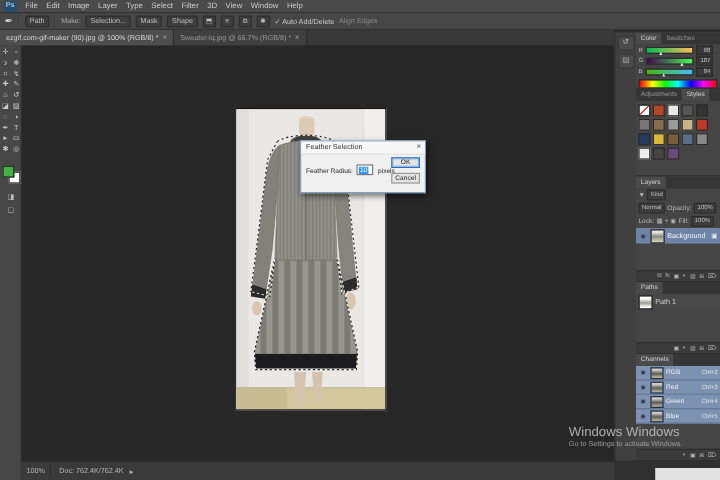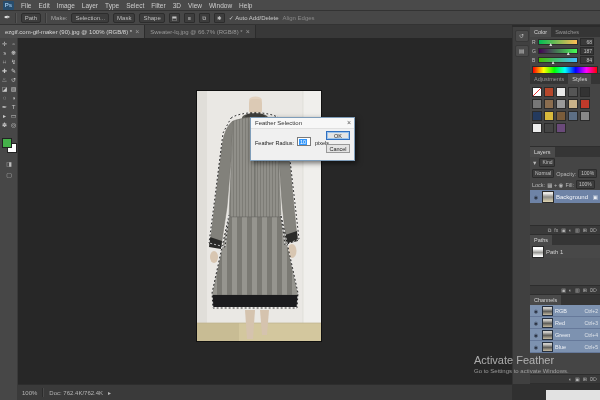--- a/index.html
+++ b/index.html
@@ -416,17 +416,17 @@
   <div class="abs statusbar">
     <span>100%</span>
     <span class="status-sep"></span>
     <span>Doc: 762.4K/762.4K</span>
     <span>▸</span>
   </div>
   <div class="abs bottom-right"></div>
   <div class="abs white-corner"></div>
 
   <div class="abs watermark">
-    <div class="wm1">Activate Feather</div>
+    <div class="wm1">Windows Windows</div>
     <div class="wm2">Go to Settings to activate Windows.</div>
   </div>
 
 </div>
 
 </body></html>

